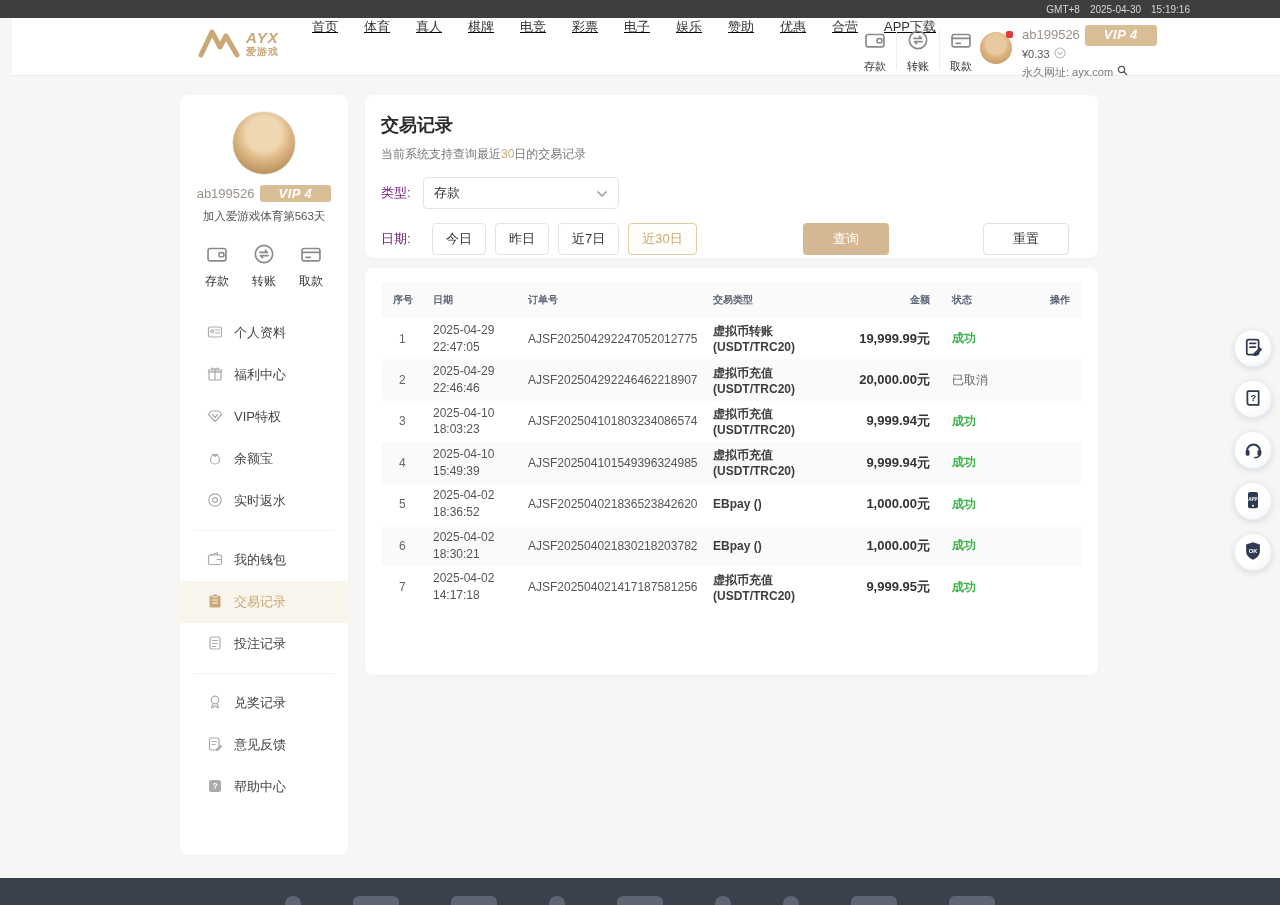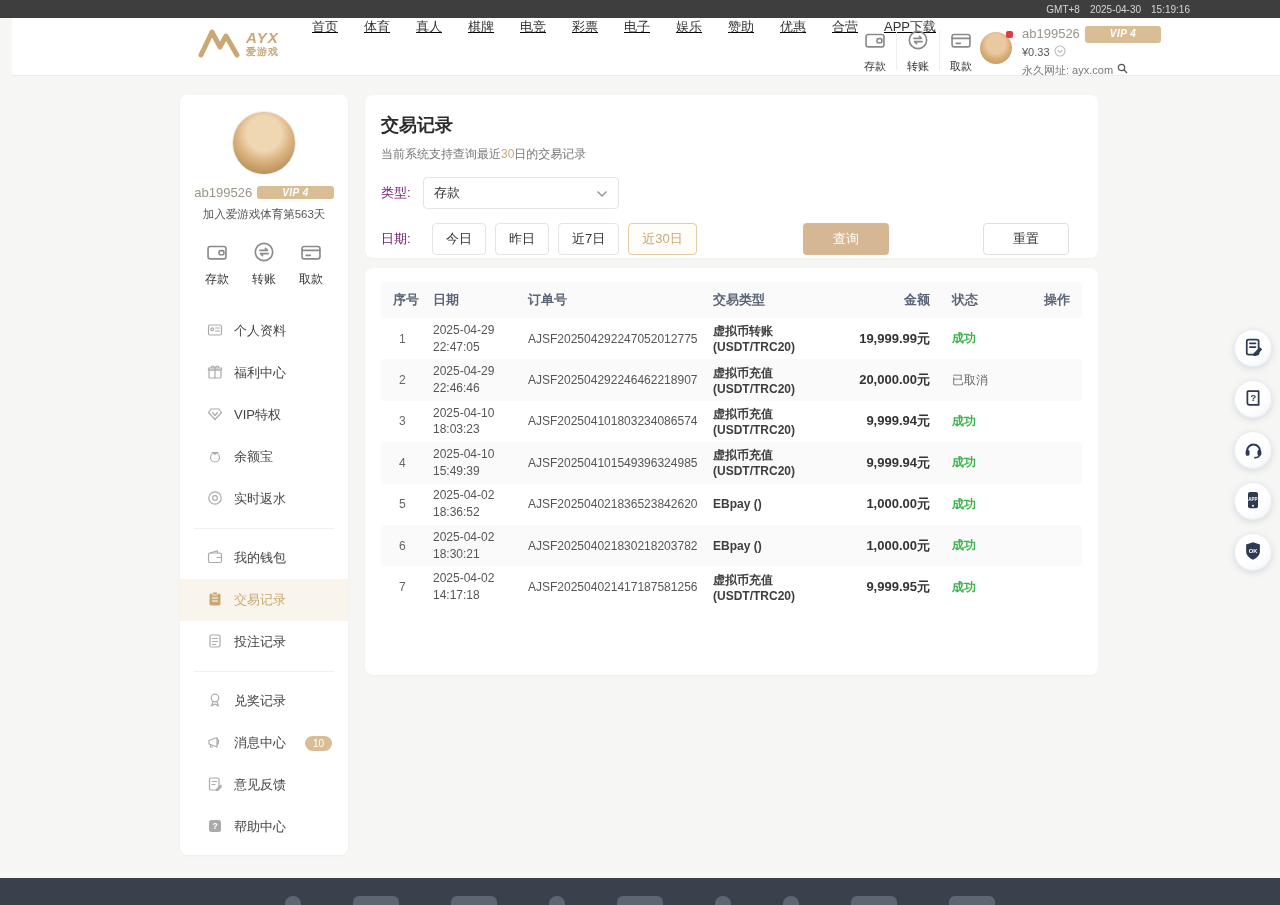--- a/index.html
+++ b/index.html
@@ -31,22 +31,22 @@
   .hq-label { font-size:11px; color:#333; }
   .hq-sep { width:1px; background:#eee; margin:4px 0; }
 
   .avatar-sm { position:absolute; left:968px; top:14px; width:32px; height:32px; border-radius:50%;
                background:radial-gradient(circle at 50% 38%, #e8c9a0 0 38%, #d9b07c 55%, #b98c55 100%); }
   .avatar-dot { position:absolute; right:-1px; top:-1px; width:7px; height:7px; background:#e23b3b; border-radius:2px; }
 
   .userbox { position:absolute; left:1010px; top:7px; font-size:11px; color:#777; line-height:1.45; }
   .userbox .row1 { display:flex; align-items:center; gap:5px; }
   .uname { font-size:13px; color:#9a9489; }
-  .vip-badge { background:#d9bd94; color:#fff; font-size:10px; font-weight:bold; font-style:italic;
-               padding:1px 25px; border-radius:3px; letter-spacing:.5px; }
+  .vip-badge { background:#d9bd94; color:#fff; font-size:13px; font-weight:bold; font-style:italic;
+               padding:1px 19px; border-radius:3px; letter-spacing:.5px; }
   .row2,.row3 { display:flex; align-items:center; gap:4px; margin-top:1px; }
   .balance { color:#555; }
 
   
   .card { background:#fff; border-radius:8px; box-shadow:0 1px 3px rgba(0,0,0,.03); position:absolute; }
   .sidebar { left:180px; top:95px; width:168px; height:760px; }
   .panel-filter { left:365px; top:95px; width:733px; height:163px; padding:18px 16px; }
   .panel-table  { left:365px; top:268px; width:733px; height:407px; padding:14px 16px; }
 
   
@@ -80,21 +80,21 @@
   .range-btn { height:32px; padding:0 13px; border:1px solid #e4e4e4; border-radius:4px; background:#fff;
                font-size:13px; color:#333; margin-left:9px; cursor:pointer; }
   .range-btn.active { color:var(--accent); border-color:#e3cba4; background:#fffdf8; }
   .btn { height:32px; width:86px; border-radius:4px; font-size:13px; cursor:pointer; border:none; }
   .btn-query { background:#d5b893; color:#fffdf6; position:absolute; right:193px; }
   .btn-reset { background:#fff; color:#333; border:1px solid #e0e0e0; position:absolute; right:13px; }
 
   
   .tgrid { display:grid; grid-template-columns:40px 95px 185px 1fr 115px 92px 48px; align-items:center;
            padding:0 12px; }
-  .thead { height:36px; background:#fafafa; border-radius:4px; font-size:13px; font-weight:bold; color:#5b6478; }
+  .thead { height:36px; background:#fafafa; border-radius:4px; font-size:10px; font-weight:bold; color:#5b6478; }
   .th-amount, .td-amount { text-align:right; }
   .th-status,.td-status { padding-left:22px; }
   .th-action { text-align:right; }
   .trow { height:41.4px; font-size:12px; color:#555; }
   .trow:nth-child(even) { background:#fafafa; border-radius:4px; }
   .td-no { color:#666; padding-left:6px; }
   .td-date { line-height:1.4; }
   .td-type { font-weight:bold; color:#3d3d3d; }
   .td-amount { font-weight:bold; font-size:13px; color:#333; }
   .td-status { font-weight:bold; }
@@ -292,27 +292,20 @@
           </svg></span>
         <span>投注记录</span>
       </div>
       <div class="menu-divider"></div>
       <div class="menu-item">
         <span><svg width="16" height="16" viewBox="0 0 16 16" fill="none" stroke="#ababab" stroke-width="1.2" stroke-linecap="round" stroke-linejoin="round">
             <circle cx="8" cy="6" r="3.8"></circle>
             <path d="M6.2 9.3 L4.5 14l3.5-2 3.5 2-1.7-4.7"></path>
           </svg></span>
         <span>兑奖记录</span>
-      </div>
-      <div class="menu-item">
-        <span><svg width="16" height="16" viewBox="0 0 16 16" fill="none" stroke="#ababab" stroke-width="1.2" stroke-linecap="round" stroke-linejoin="round">
-            <path d="M2 6.5v3.5l8 3V3.5zM10 4.5c2 .8 2 5.7 0 6.5M3.5 10.5V13h2"></path>
-          </svg></span>
-        <span>消息中心</span>
-        <span class="mi-badge">10</span>
       </div>
       <div class="menu-item">
         <span><svg width="16" height="16" viewBox="0 0 16 16" fill="none" stroke="#ababab" stroke-width="1.2" stroke-linecap="round" stroke-linejoin="round">
             <rect x="2.5" y="2" width="9.5" height="12" rx="1.5"></rect>
             <path d="M5 5.5h4.5M5 8.5h3M9.5 13.5l4-4 1 1-4 4h-1z"></path>
           </svg></span>
         <span>意见反馈</span>
       </div>
       <div class="menu-item">
         <span><svg width="16" height="16" viewBox="0 0 16 16">

